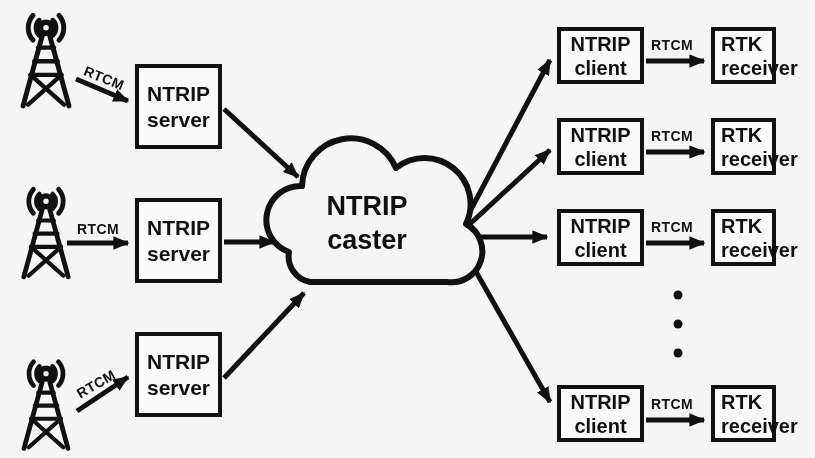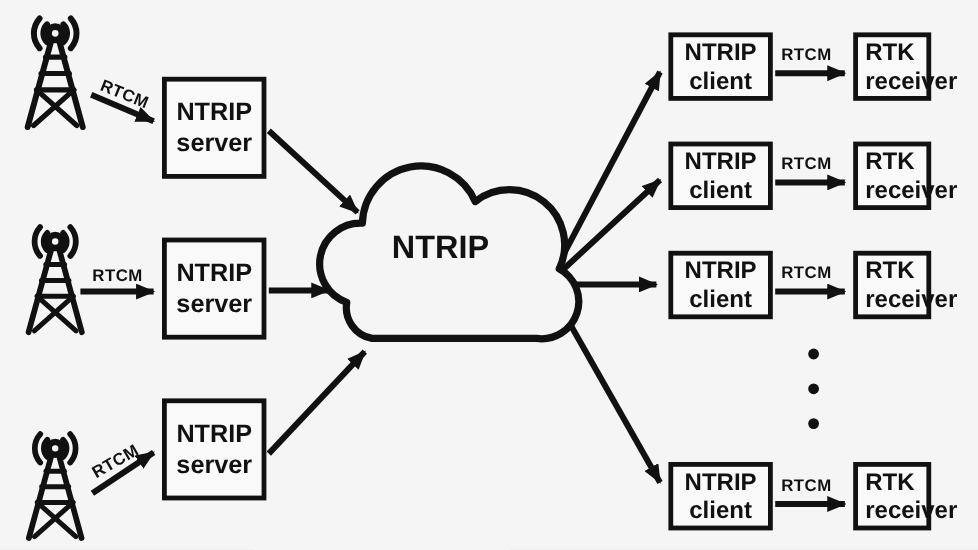--- a/index.html
+++ b/index.html
@@ -106,20 +106,21 @@
     <span>NTRIP</span>
     <span>server</span>
   </div>
   <div class="box server" style="top:332px">
     <span>NTRIP</span>
     <span>server</span>
   </div>
 
   <div class="cloud-label">
     <div>NTRIP</div>
+    <div>caster</div>
   </div>
 
   <div class="box client" style="top:27px">
     <span>NTRIP</span>
     <span>client</span>
   </div>
   <div class="box client" style="top:118px">
     <span>NTRIP</span>
     <span>client</span>
   </div>

